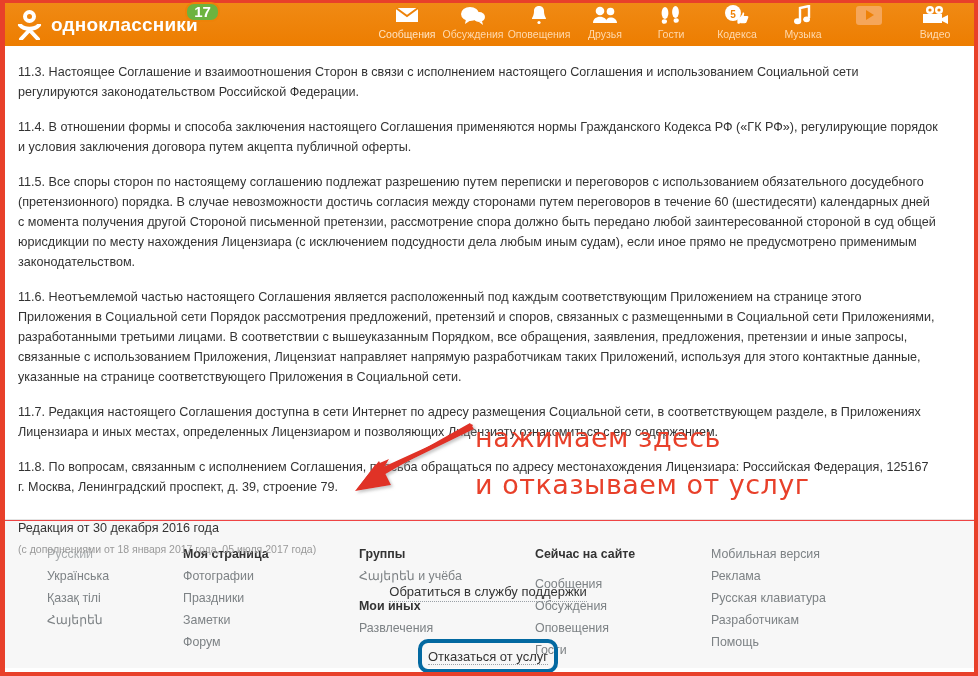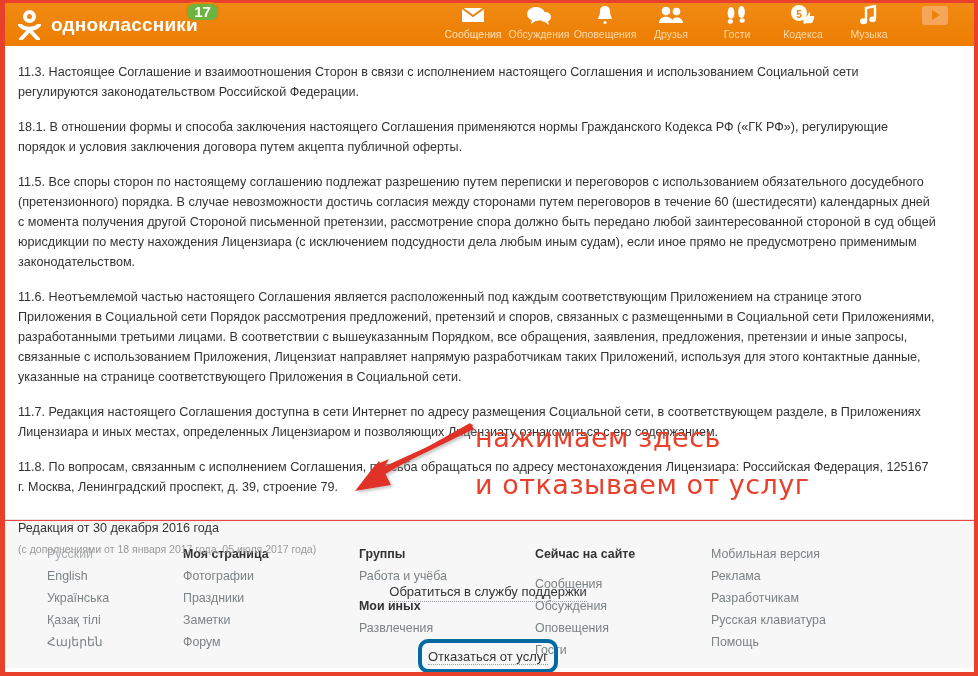--- a/index.html
+++ b/index.html
@@ -253,27 +253,40 @@
       </div>
 
       <div class="nav-item">
         <div class="nav-icon">
           <div class="play-box">
               <div class="play-tri"></div>
             </div>
         </div>
       </div>
 
+      <div class="nav-item">
+        <div class="nav-icon">
+          <svg width="28" height="20" viewBox="0 0 28 20">
+            <circle cx="9" cy="5" r="4" fill="#fff"></circle>
+              <circle cx="18" cy="5" r="4" fill="#fff"></circle>
+            <circle cx="9" cy="5" r="1.6" fill="#ee8208"></circle>
+              <circle cx="18" cy="5" r="1.6" fill="#ee8208"></circle>
+            <path d="M2 9h19v9H2z" fill="#fff"></path>
+              <path d="M21 13l6-3v9l-6-3z" fill="#fff"></path>
+          </svg>
+        </div>
+        <div class="nav-label">Видео</div>
+      </div>
 
     </div>
   </div>
 
   <div class="content">
     <p class="para">11.3. Настоящее Соглашение и взаимоотношения Сторон в связи с исполнением настоящего Соглашения и использованием Социальной сети регулируются законодательством Российской Федерации.</p>
-    <p class="para">18.1. В отношении формы и способа заключения настоящего Соглашения применяются нормы Гражданского Кодекса РФ («ГК РФ»), регулирующие порядок и условия заключения договора путем акцепта публичной оферты.</p>
+    <p class="para">11.4. В отношении формы и способа заключения настоящего Соглашения применяются нормы Гражданского Кодекса РФ («ГК РФ»), регулирующие порядок и условия заключения договора путем акцепта публичной оферты.</p>
     <p class="para">11.5. Все споры сторон по настоящему соглашению подлежат разрешению путем переписки и переговоров с использованием обязательного досудебного (претензионного) порядка. В случае невозможности достичь согласия между сторонами путем переговоров в течение 60 (шестидесяти) календарных дней с момента получения другой Стороной письменной претензии, рассмотрение спора должно быть передано любой заинтересованной стороной в суд общей юрисдикции по месту нахождения Лицензиара (с исключением подсудности дела любым иным судам), если иное прямо не предусмотрено применимым законодательством.</p>
     <p class="para">11.6. Неотъемлемой частью настоящего Соглашения является расположенный под каждым соответствующим Приложением на странице этого Приложения в Социальной сети Порядок рассмотрения предложений, претензий и споров, связанных с размещенными в Социальной сети Приложениями, разработанными третьими лицами. В соответствии с вышеуказанным Порядком, все обращения, заявления, предложения, претензии и иные запросы, связанные с использованием Приложения, Лицензиат направляет напрямую разработчикам таких Приложений, используя для этого контактные данные, указанные на странице соответствующего Приложения в Социальной сети.</p>
     <p class="para">11.7. Редакция настоящего Соглашения доступна в сети Интернет по адресу размещения Социальной сети, в соответствующем разделе, в Приложениях Лицензиара и иных местах, определенных Лицензиаром и позволяющих Лицензиату ознакомиться с его содержанием.</p>
     <p class="para">11.8. По вопросам, связанным с исполнением Соглашения, просьба обращаться по адресу местонахождения Лицензиара: Российская Федерация, 125167 г. Москва, Ленинградский проспект, д. 39, строение 79.</p>
 
     <div class="rev-title">Редакция от 30 декабря 2016 года</div>
     <div class="rev-sub">(с дополнениями от 18 января 2017 года, 05 июля 2017 года)</div>
 
     <div class="actions">
       <span class="link-dotted">Обратиться в службу поддержки</span>
@@ -300,54 +313,53 @@
 
   <div class="annot">
     <div>нажимаем здесь</div>
     <div>и отказываем от услуг</div>
   </div>
 
   <div class="footer">
 
     <div class="fcol c1">
       <div class="f-link muted">Русский</div>
-      <div class="f-link">English</div>
       <div class="f-link">Українська</div>
       <div class="f-link">Қазақ тілі</div>
       <div class="f-link">Հայերեն</div>
     </div>
 
     <div class="fcol c2">
       <div class="f-head">Моя страница</div>
       <div class="f-link">Фотографии</div>
       <div class="f-link">Праздники</div>
       <div class="f-link">Заметки</div>
       <div class="f-link">Форум</div>
     </div>
 
     <div class="fcol c3">
       <div class="f-head">Группы</div>
-      <div class="f-link">Работа и учёба</div>
+      <div class="f-link">Հայերեն и учёба</div>
       <div class="f-gap"></div>
       <div class="f-head">Мои иных</div>
       <div class="f-link">Развлечения</div>
     </div>
 
     <div class="fcol c4">
       <div class="f-head">Сейчас на сайте</div>
       <div class="f-gap"></div>
       <div class="f-link">Сообщения</div>
       <div class="f-link">Обсуждения</div>
       <div class="f-link">Оповещения</div>
       <div class="f-link">Гости</div>
     </div>
 
     <div class="fcol c5">
       <div class="f-link">Мобильная версия</div>
       <div class="f-link">Реклама</div>
+      <div class="f-link">Русская клавиатура</div>
       <div class="f-link">Разработчикам</div>
-      <div class="f-link">Русская клавиатура</div>
       <div class="f-link">Помощь</div>
     </div>
 
   </div>
 
 </div>
 
 </body></html>

